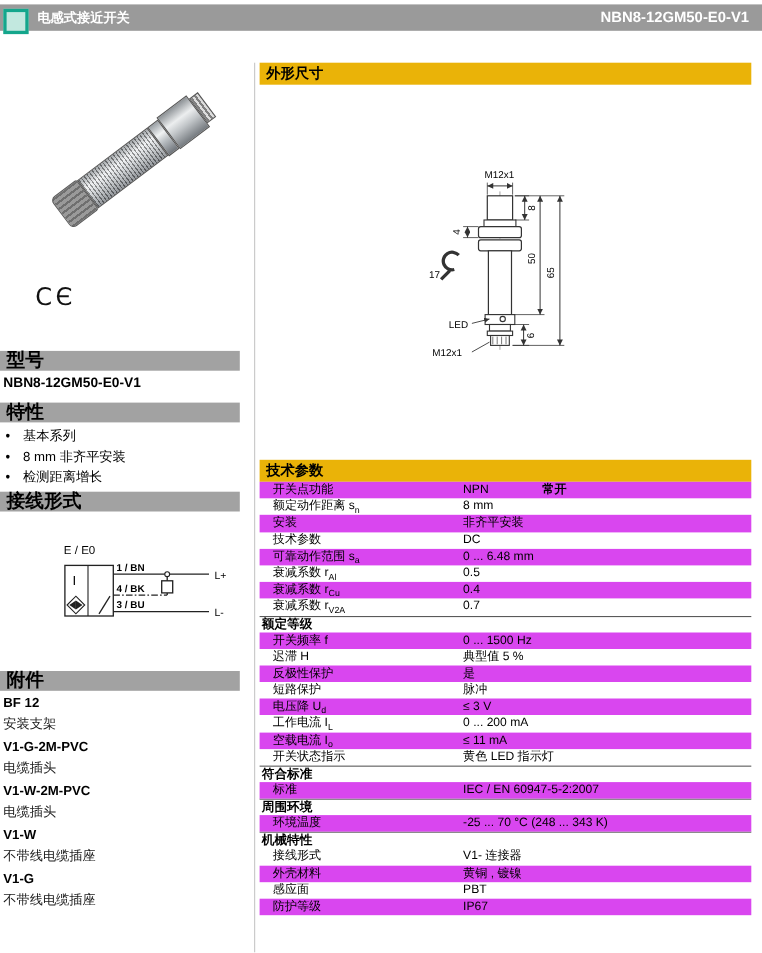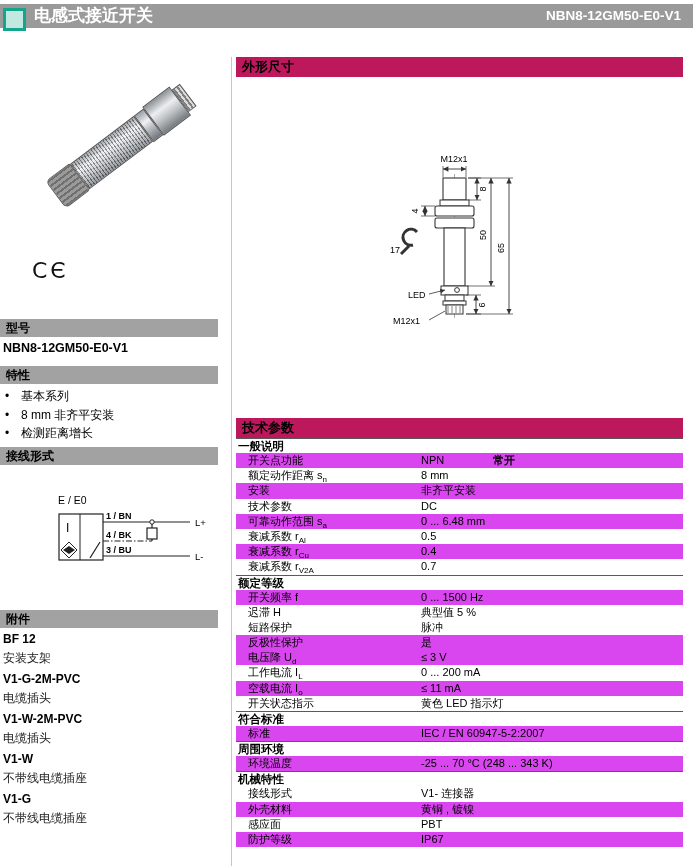--- a/index.html
+++ b/index.html
@@ -4,24 +4,24 @@
 <style>
   html,body{margin:0;padding:0;}
   body{
     width:693px;height:866px;position:relative;background:#ffffff;
     font-family:"Liberation Sans","DejaVu Sans",sans-serif;color:#000;
     overflow:hidden;
   }
   
   .top-bar{position:absolute;left:0;top:4px;width:693px;height:24px;background:#9a9a9a;}
   .logo-sq{position:absolute;left:3px;top:4px;width:17px;height:17px;background:#c2e8df;border:3px solid #14a68c;}
-  .top-title{position:absolute;left:34px;top:4px;height:24px;line-height:24px;color:#fff;font-weight:bold;font-size:17px;}
+  .top-title{position:absolute;left:34px;top:4px;height:24px;line-height:24px;color:#fff;font-weight:bold;font-size:12px;}
   .top-model{position:absolute;right:12px;top:4px;height:24px;line-height:24px;color:#fff;font-weight:bold;font-size:13.5px;}
   
-  .bar{position:absolute;left:0;width:218px;height:18px;background:#a2a2a2;font-weight:bold;font-size:12px;line-height:18px;padding-left:6px;box-sizing:border-box;}
+  .bar{position:absolute;left:0;width:218px;height:18px;background:#a2a2a2;font-weight:bold;font-size:17px;line-height:18px;padding-left:6px;box-sizing:border-box;}
   .model-value{position:absolute;left:3px;top:341px;font-size:12.5px;font-weight:bold;}
   .features-list{position:absolute;left:3px;top:387px;width:210px;}
   .feat{font-size:12px;line-height:18.5px;}
   .feat .bullet{display:inline-block;width:16px;padding-left:2px;}
   .acc-list{position:absolute;left:3px;top:631px;width:212px;}
   .acc-item{height:40px;}
   .acc-name{font-size:12px;font-weight:bold;line-height:17px;height:19px;}
   .acc-desc{font-size:12px;line-height:17px;color:#1a1a1a;}
   .ce{position:absolute;left:32px;top:258px;font-size:22px;letter-spacing:3px;color:#111;font-family:"DejaVu Sans",sans-serif;}
   
@@ -30,21 +30,21 @@
   .cap{width:30px;height:34px;background:repeating-linear-gradient(0deg,#6f6f6f 0 2px,#9a9a9a 2px 5px);border:1px solid #5e5e5e;border-radius:5px 2px 2px 5px;box-sizing:border-box;}
   .threads{width:80px;height:32px;border:1px solid #555;box-sizing:border-box;
     background:
       repeating-linear-gradient(90deg,rgba(40,40,40,.45) 0 1px,rgba(255,255,255,.25) 1px 3px),
       linear-gradient(180deg,#878c90 0,#eceef0 32%,#c3c7ca 58%,#6f747a 100%);}
   .collar{width:12px;height:33px;background:linear-gradient(180deg,#9aa0a5,#f0f2f3 35%,#b9bec2 60%,#6f747a);border:1px solid #555;box-sizing:border-box;}
   .conn{width:34px;height:36px;background:linear-gradient(180deg,#8d9296,#eceeef 35%,#c2c6c9 60%,#74797e);border:1px solid #555;box-sizing:border-box;}
   .endthread{width:10px;height:28px;background:repeating-linear-gradient(90deg,#808080 0 2px,#dcdcdc 2px 4px);border:1px solid #555;box-sizing:border-box;}
   
   .vdivider{position:absolute;left:231px;top:57px;width:1px;height:809px;background:#c6c6c6;}
-  .rbar{position:absolute;left:236px;width:447px;height:20px;background:#be185d;font-weight:bold;font-size:13px;line-height:20px;padding-left:6px;box-sizing:border-box;}
+  .rbar{position:absolute;left:236px;width:447px;height:20px;background:#eab308;font-weight:bold;font-size:13px;line-height:20px;padding-left:6px;box-sizing:border-box;}
   .dims-svg{position:absolute;left:233px;top:150px;}
   .wiring-svg{position:absolute;left:28px;top:478px;}
   
   .tech-table{position:absolute;left:236px;top:438px;width:447px;}
   .t-subheader{height:15px;line-height:15px;font-size:11.5px;font-weight:bold;border-top:1px solid #5a5a5a;padding-left:2px;box-sizing:border-box;}
   .t-row{position:relative;height:15.2px;font-size:11px;line-height:15.2px;}
   .t-row.shade{background:#d946ef;}
   .t-label{position:absolute;left:12px;top:0;white-space:nowrap;}
   .t-label sub{font-size:8px;}
   .t-value{position:absolute;left:185px;top:0;font-weight:normal;white-space:nowrap;}
@@ -199,21 +199,20 @@
   <line x1="233" y1="164" x2="280" y2="164" stroke="#333" stroke-width="0.7"></line>
   <line x1="276" y1="28" x2="276" y2="164" stroke="#333" stroke-width="0.9" marker-start="url(#arrS)" marker-end="url(#arrE)"></line>
   <text font-size="9" text-anchor="middle" transform="translate(271,98) rotate(-90)">65</text>
 
   <line x1="196" y1="170" x2="212" y2="161" stroke="#333" stroke-width="0.8"></line>
   <text x="160" y="174" font-size="9">M12x1</text>
 </svg>
 
 <div class="rbar" style="top:418px">技术参数</div>
 <div class="tech-table">
-    <div class="t-subheader">一般说明</div>
     <div class="t-row shade">
       <span class="t-label"><span>开关点功能</span></span>
       <span class="t-value">NPN</span>
       <span class="t-value2">常开</span>
     </div>
     <div class="t-row">
       <span class="t-label"><span>额定动作距离  s</span><sub>n</sub></span>
       <span class="t-value">8 mm</span>
     </div>
     <div class="t-row shade">
@@ -242,29 +241,29 @@
     </div>
     <div class="t-subheader">额定等级</div>
     <div class="t-row shade">
       <span class="t-label"><span>开关频率 f</span></span>
       <span class="t-value">0 ... 1500 Hz</span>
     </div>
     <div class="t-row">
       <span class="t-label"><span>迟滞 H</span></span>
       <span class="t-value">典型值 5 %</span>
     </div>
+    <div class="t-row shade">
+      <span class="t-label"><span>反极性保护</span></span>
+      <span class="t-value">是</span>
+    </div>
     <div class="t-row">
       <span class="t-label"><span>短路保护</span></span>
       <span class="t-value">脉冲</span>
     </div>
     <div class="t-row shade">
-      <span class="t-label"><span>反极性保护</span></span>
-      <span class="t-value">是</span>
-    </div>
-    <div class="t-row shade">
       <span class="t-label"><span>电压降  U</span><sub>d</sub></span>
       <span class="t-value">≤ 3 V</span>
     </div>
     <div class="t-row">
       <span class="t-label"><span>工作电流  I</span><sub>L</sub></span>
       <span class="t-value">0 ... 200 mA</span>
     </div>
     <div class="t-row shade">
       <span class="t-label"><span>空载电流 I</span><sub>o</sub></span>
       <span class="t-value">≤ 11 mA</span>

